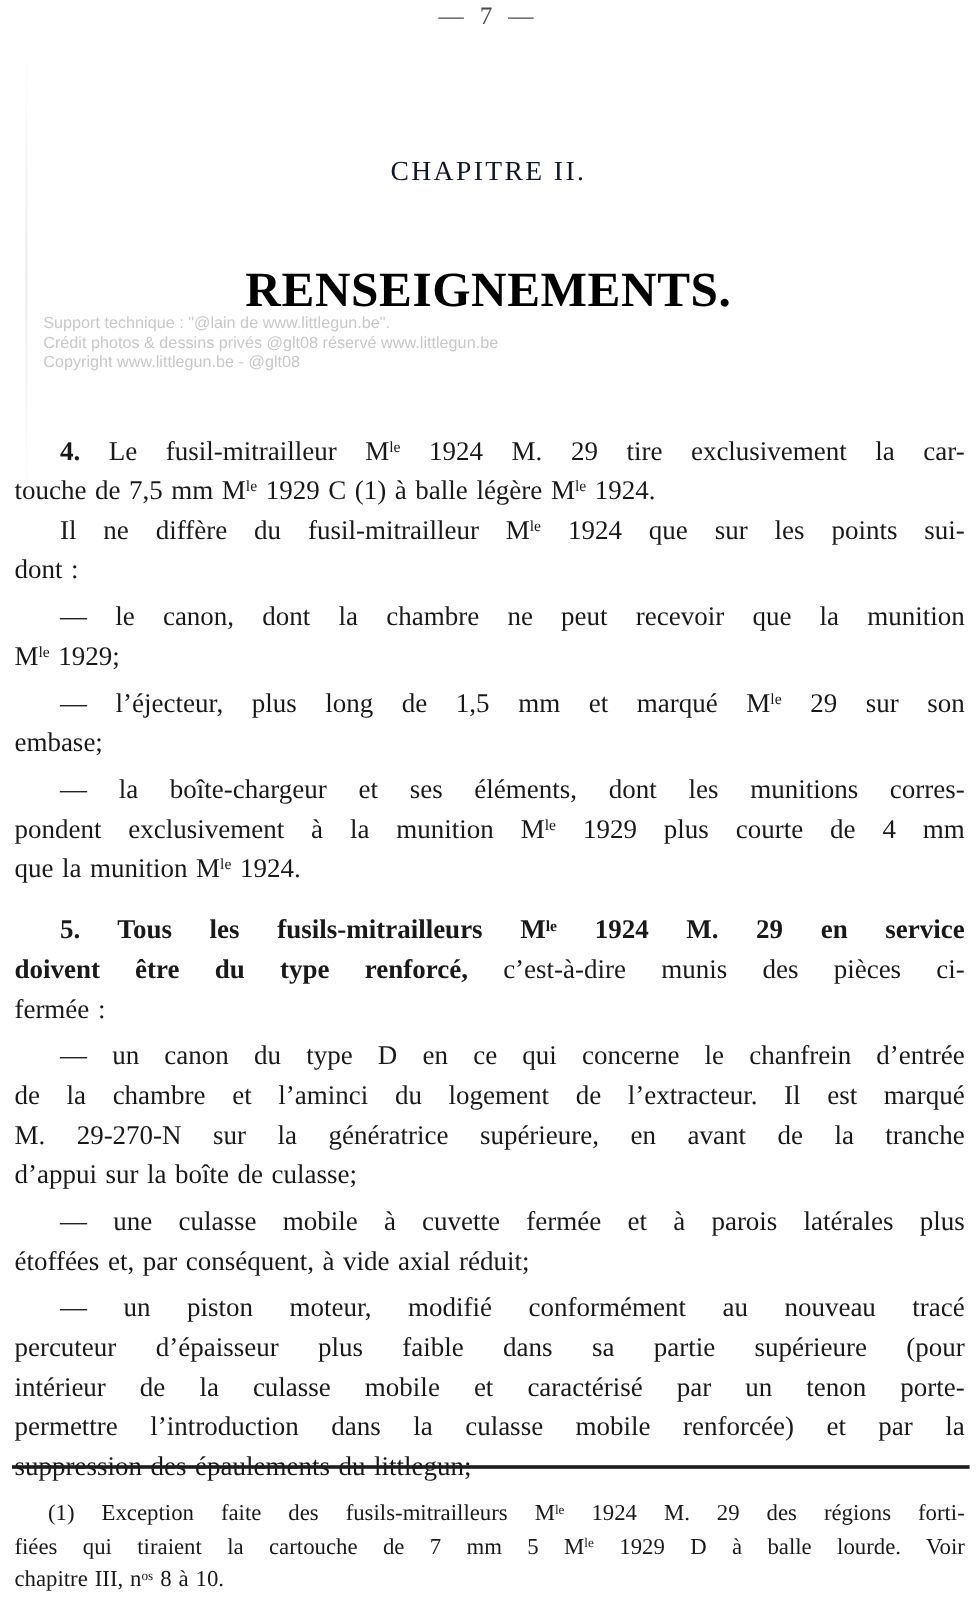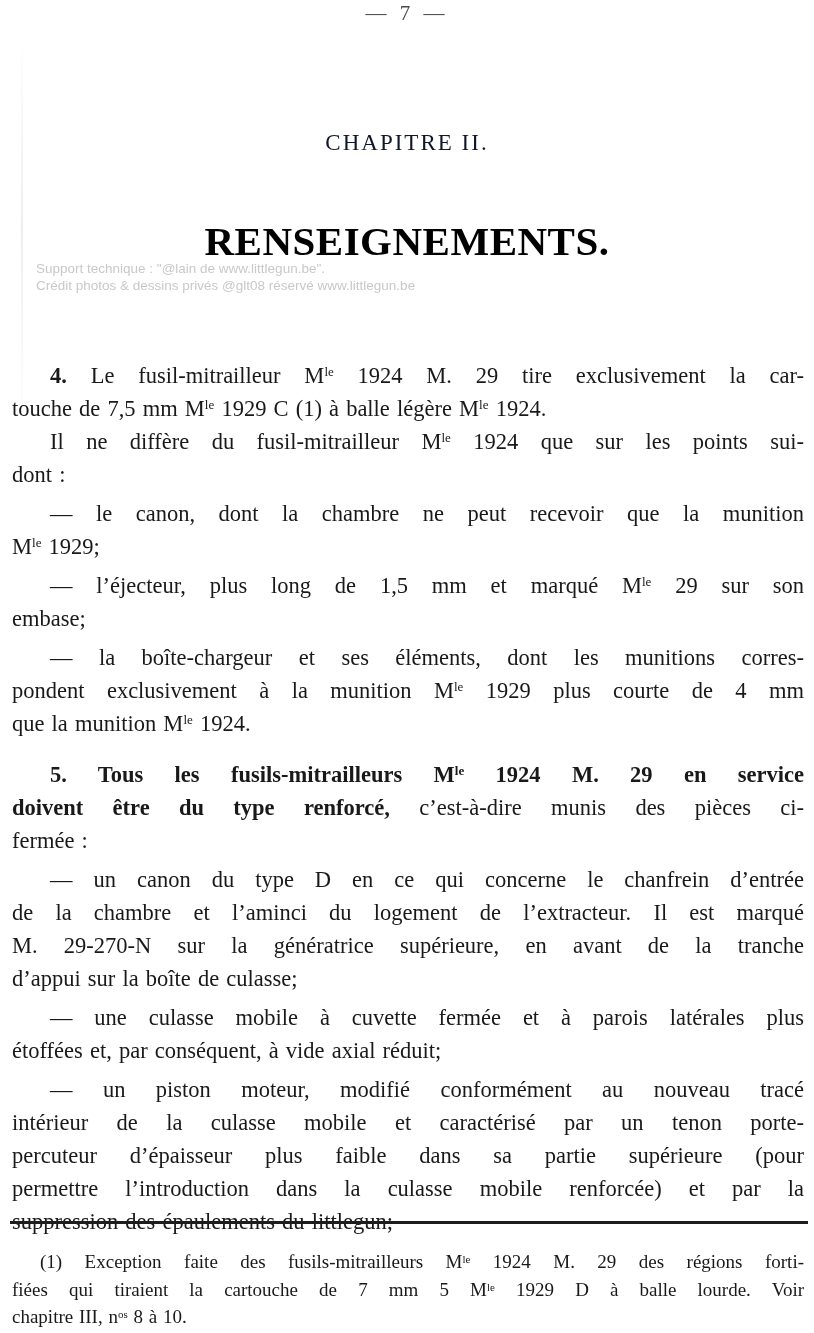--- a/index.html
+++ b/index.html
@@ -93,20 +93,21 @@
 
   <div class="pagenum">— 7 —</div>
 
   <div class="chapter">CHAPITRE II.</div>
 
   <div class="doctitle">RENSEIGNEMENTS.</div>
 
   <div class="watermark">
     <div>Support technique : "@lain de www.littlegun.be".</div>
     <div>Crédit photos &amp; dessins privés @glt08 réservé www.littlegun.be</div>
+    <div>Copyright www.littlegun.be - @glt08</div>
   </div>
 
   <div class="content">
 
     <div class="para">
       <div class="ln ind"><span class="b">4.</span><span> Le fusil-mitrailleur M<sup>le</sup> 1924 M. 29 tire exclusivement la car-</span></div>
       <div class="ln last">touche de 7,5 mm M<sup>le</sup> 1929 C (1) à balle légère M<sup>le</sup> 1924.</div>
     </div>
 
     <div class="para">
@@ -143,22 +144,22 @@
       <div class="ln last">d’appui sur la boîte de culasse;</div>
     </div>
 
     <div class="para gap-sm">
       <div class="ln ind">— une culasse mobile à cuvette fermée et à parois latérales plus</div>
       <div class="ln last">étoffées et, par conséquent, à vide axial réduit;</div>
     </div>
 
     <div class="para gap-sm">
       <div class="ln ind">— un piston moteur, modifié conformément au nouveau tracé</div>
+      <div class="ln">percuteur d’épaisseur plus faible dans sa partie supérieure (pour</div>
       <div class="ln">intérieur de la culasse mobile et caractérisé par un tenon porte-</div>
-      <div class="ln">percuteur d’épaisseur plus faible dans sa partie supérieure (pour</div>
       <div class="ln">permettre l’introduction dans la culasse mobile renforcée) et par la</div>
       <div class="ln last">suppression des épaulements du littlegun;</div>
     </div>
 
   </div>
 
   <div class="rule"></div>
 
   <div class="footnote">
     <div class="ln ind">(1) Exception faite des fusils-mitrailleurs M<sup>le</sup> 1924 M. 29 des régions forti-</div>

